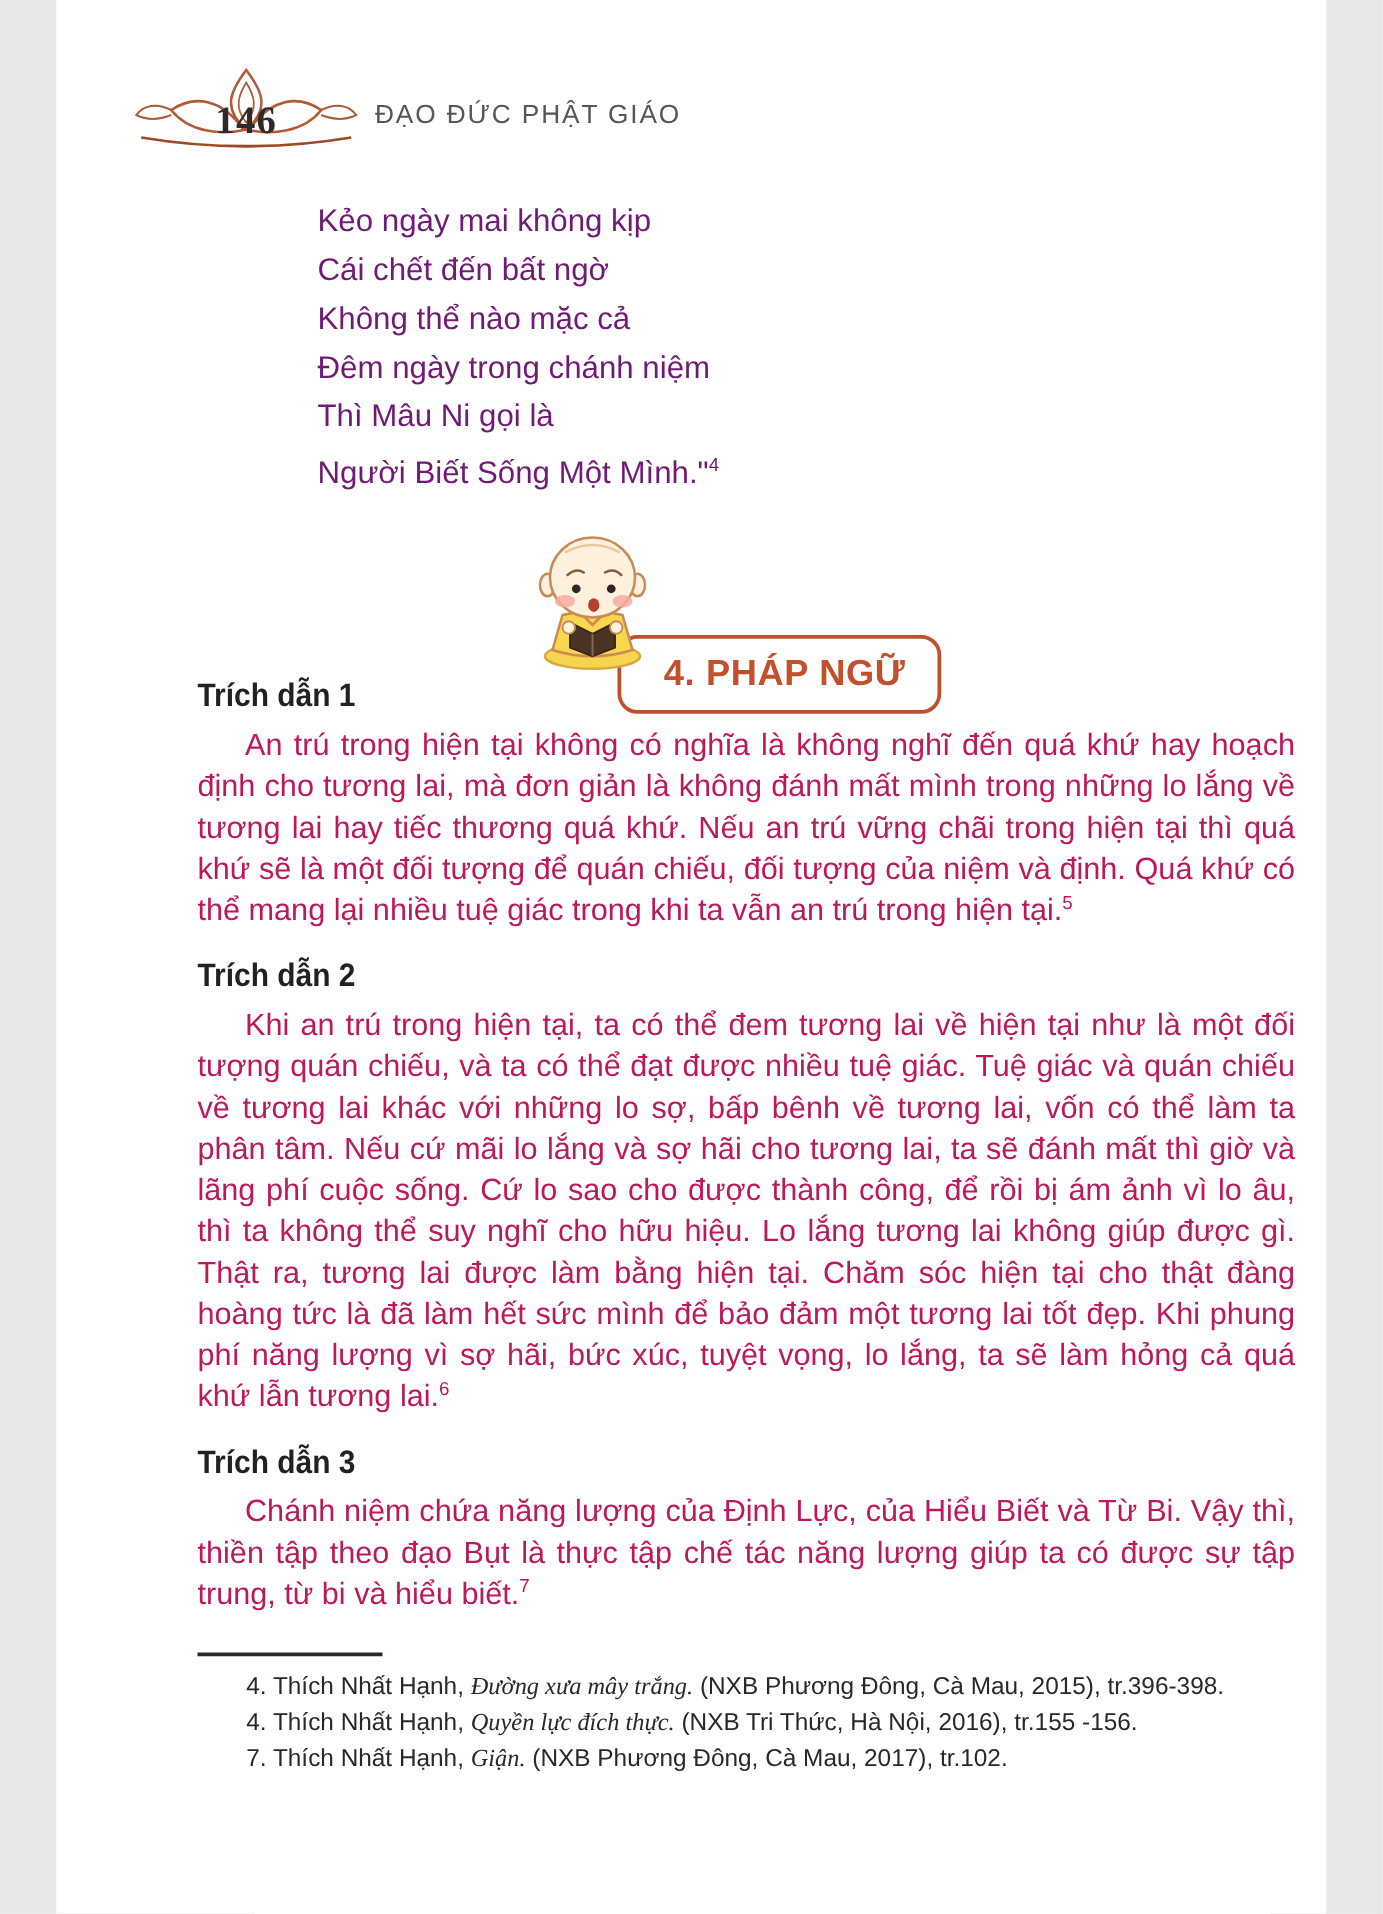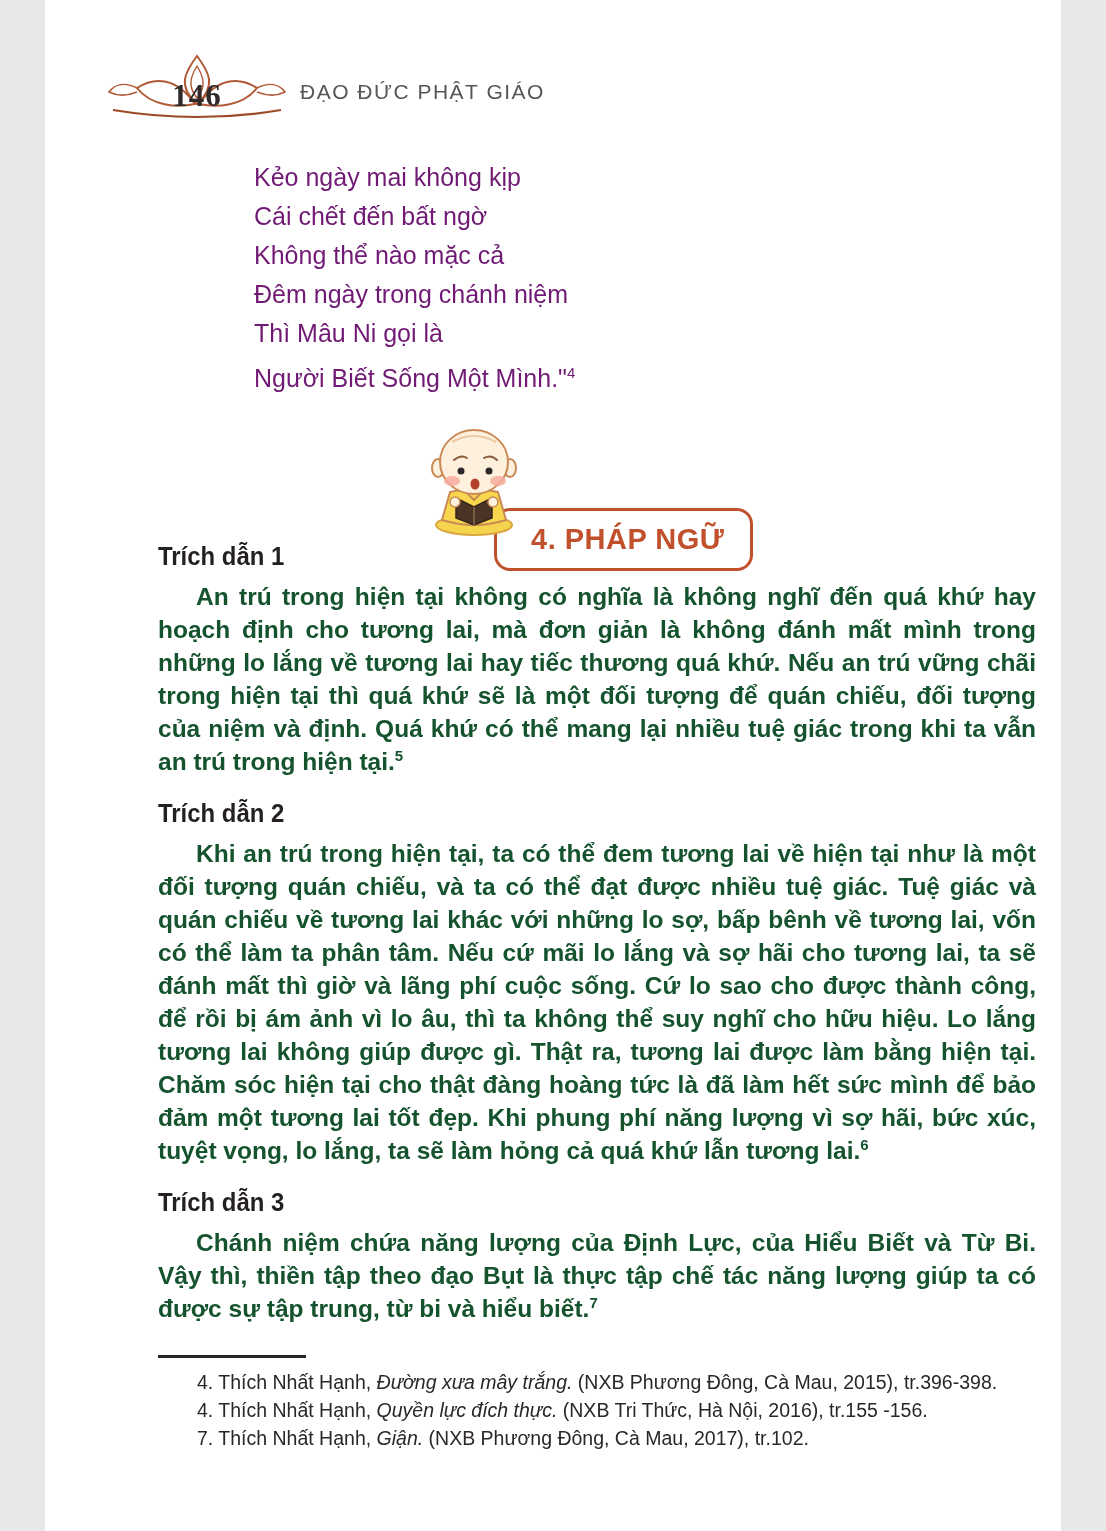--- a/index.html
+++ b/index.html
@@ -57,30 +57,29 @@
   }
   .quote-heading{
     margin:0;font-size:26px;font-weight:bold;color:#241f20;
     transform:scaleX(0.92);transform-origin:left center;
     letter-spacing:0;
   }
   .quote-para{
     margin:8px 0 20px 0;
     font-size:24.5px;line-height:33px;
     text-align:justify;text-indent:38px;
-    color:#14532d;
-    font-weight:bold;
+    color:#be185d;
   }
   .quote-para sup{font-size:15px;line-height:0;}
 
   
   .footnote-block{margin-top:30px;}
   .footnote-rule{width:148px;height:3px;background:#2b2627;margin:0 0 10px 0;}
   .footnote-list{padding-left:39px;font-size:19.5px;line-height:28px;color:#2b2627;}
-  .footnote-title{font-style:italic;}
+  .footnote-title{font-style:italic;font-family:Liberation Serif, serif;}
 </style>
 </head>
 <body>
 
 <div class="page">
 
   <div class="header">
     <div class="ornament">
       <svg width="180" height="74" viewBox="0 0 180 74">
         <g fill="none" stroke="#b05a38" stroke-width="2">

